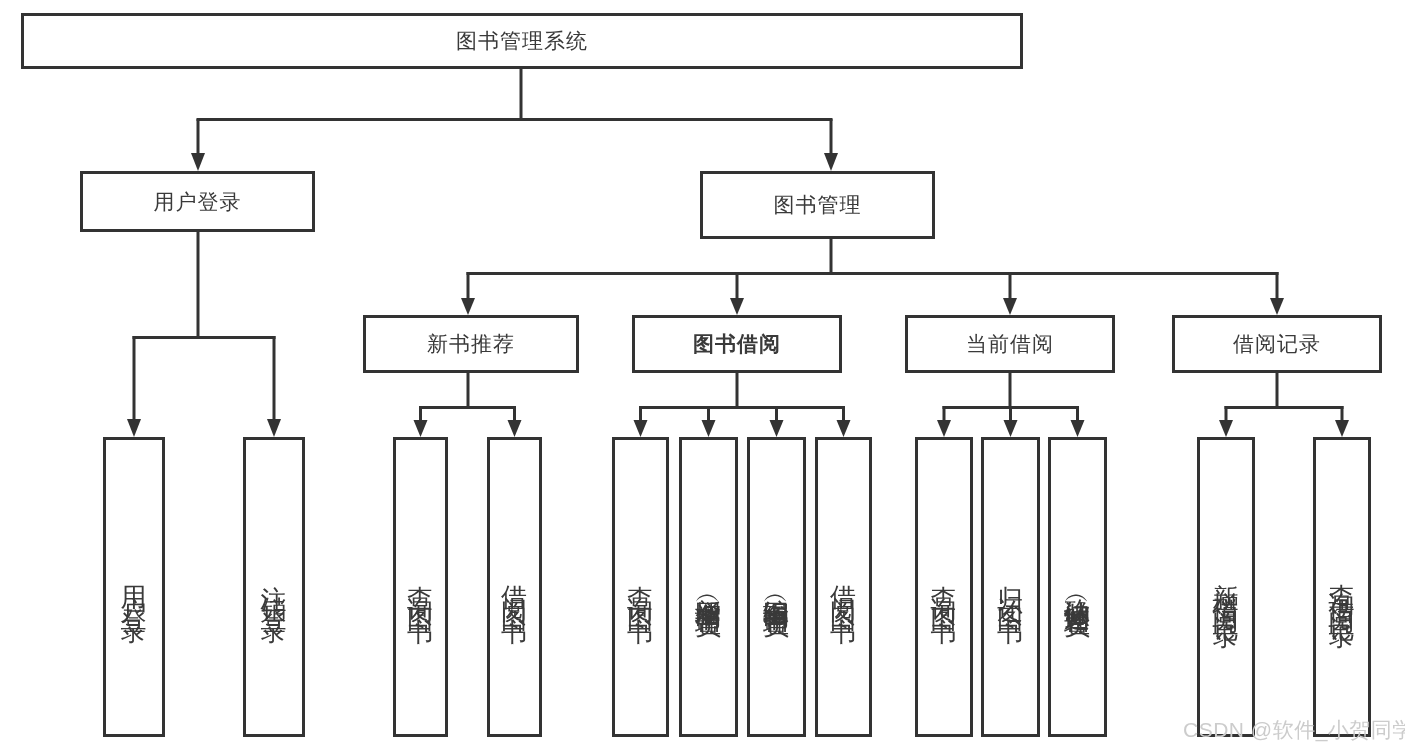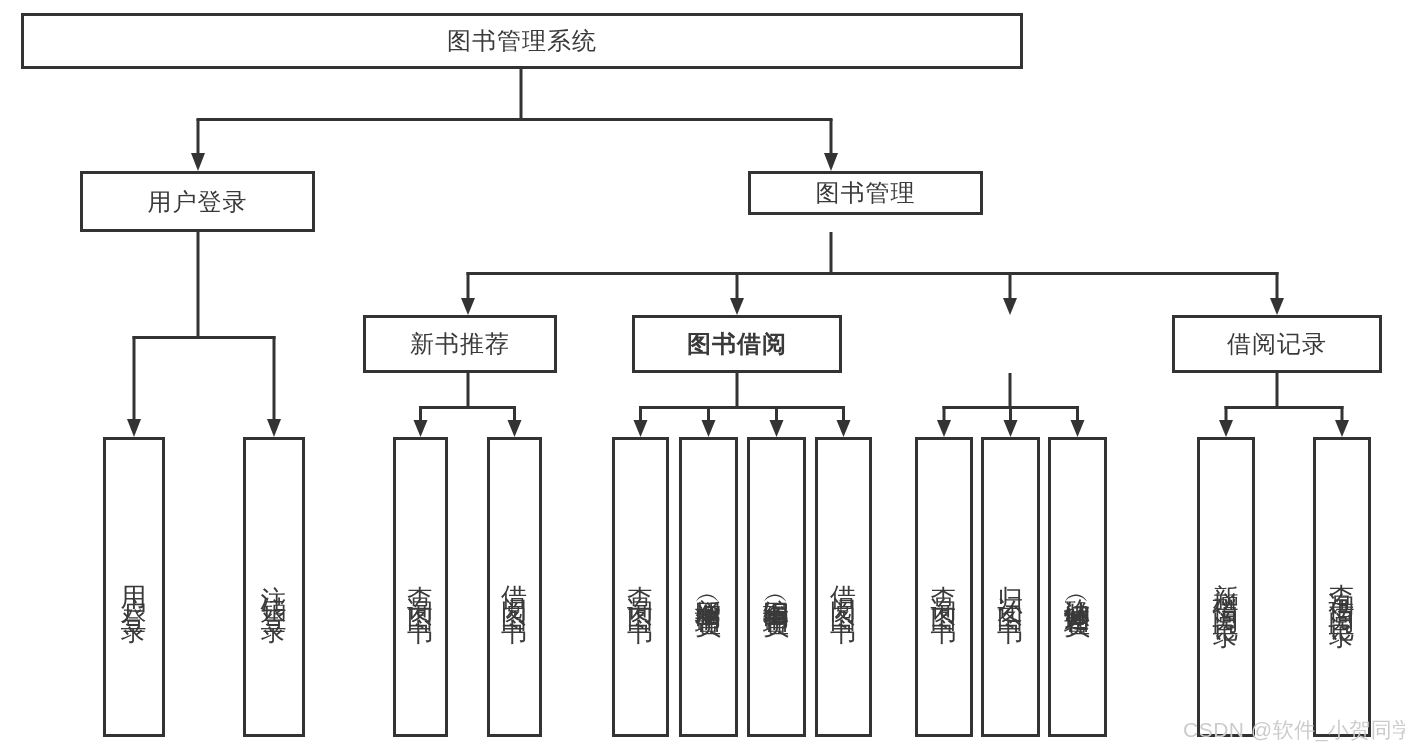--- a/index.html
+++ b/index.html
@@ -5,21 +5,21 @@
   html,body { margin:0; padding:0; background:#ffffff; }
   #stage {
     position:relative; width:1405px; height:747px; background:#ffffff;
     font-family:"Liberation Sans","DejaVu Sans",sans-serif; overflow:hidden;
   }
   #wires { position:absolute; left:0; top:0; pointer-events:none; }
   .node {
     position:absolute; box-sizing:border-box;
     border:3px solid #333333; background:#ffffff; color:#3a3a3a;
     display:flex; align-items:center; justify-content:center;
-    font-size:24px; letter-spacing:1px; z-index:2;
+    font-size:21px; letter-spacing:1px; z-index:2;
   }
   .leaf {
     writing-mode:vertical-rl; text-orientation:mixed;
     font-size:26px; letter-spacing:11px; line-height:1;
   }
   .leaf.tight { letter-spacing:2px; }
   .leaf.mid  { letter-spacing:8px; }
   .watermark {
     position:absolute; left:1183px; top:716px; z-index:5;
     font-size:21px; color:#cccccc; letter-spacing:0.5px; white-space:nowrap;
@@ -99,24 +99,25 @@
       <polygon points="1070.5,420 1084.5,420 1077.5,437"></polygon>
 
       <polygon points="1219,420 1233,420 1226,437"></polygon>
       <polygon points="1335,420 1349,420 1342,437"></polygon>
     </g>
   </svg>
 
   <div class="node" style="left:21px; top:13px; width:1002px; height:56px;">图书管理系统</div>
 
   <div class="node" style="left:80px; top:171px; width:235px; height:61px;">用户登录</div>
-  <div class="node" style="left:748px; top:171px; width:235px; height:44px;">图书管理</div>
+  <div class="node" style="left:700px; top:171px; width:235px; height:68px;">图书管理</div>
 
-  <div class="node" style="left:363px; top:315px; width:194px; height:58px;">新书推荐</div>
+  <div class="node" style="left:363px; top:315px; width:216px; height:58px;">新书推荐</div>
   <div class="node" style="left:632px; top:315px; width:210px; height:58px;font-weight:bold;">图书借阅</div>
+  <div class="node" style="left:905px; top:315px; width:210px; height:58px;">当前借阅</div>
   <div class="node" style="left:1172px; top:315px; width:210px; height:58px;">借阅记录</div>
 
   <div class="node leaf" style="left:103px; top:437px; width:62px; height:300px;">用户登录</div>
   <div class="node leaf" style="left:243px; top:437px; width:62px; height:300px;">注销登录</div>
 
   <div class="node leaf" style="left:393px; top:437px; width:55px; height:300px;">查询图书</div>
   <div class="node leaf" style="left:487px; top:437px; width:55px; height:300px;">借阅图书</div>
 
   <div class="node leaf" style="left:612px; top:437px; width:57px; height:300px;">查询图书</div>
   <div class="node leaf tight" style="left:679px; top:437px; width:59px; height:300px;">新增图书（管理员）</div>

